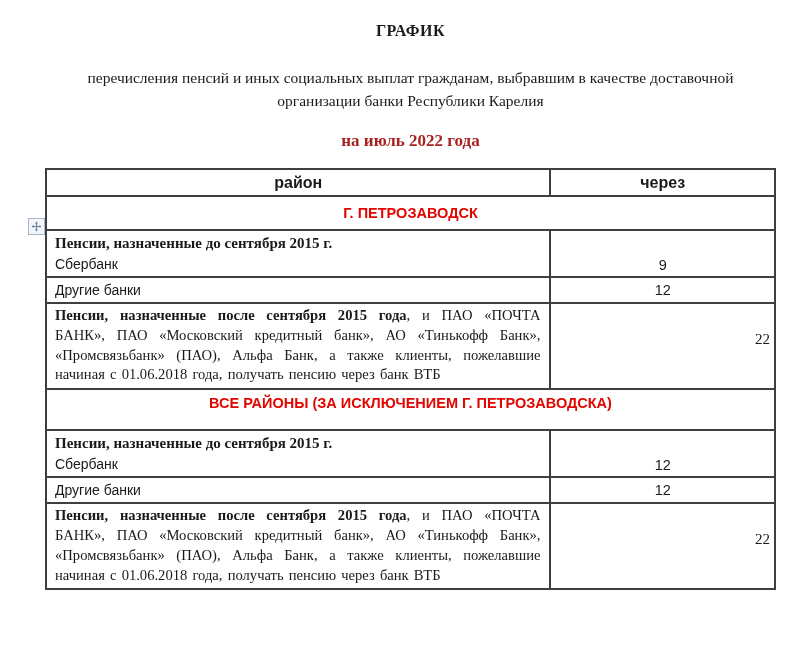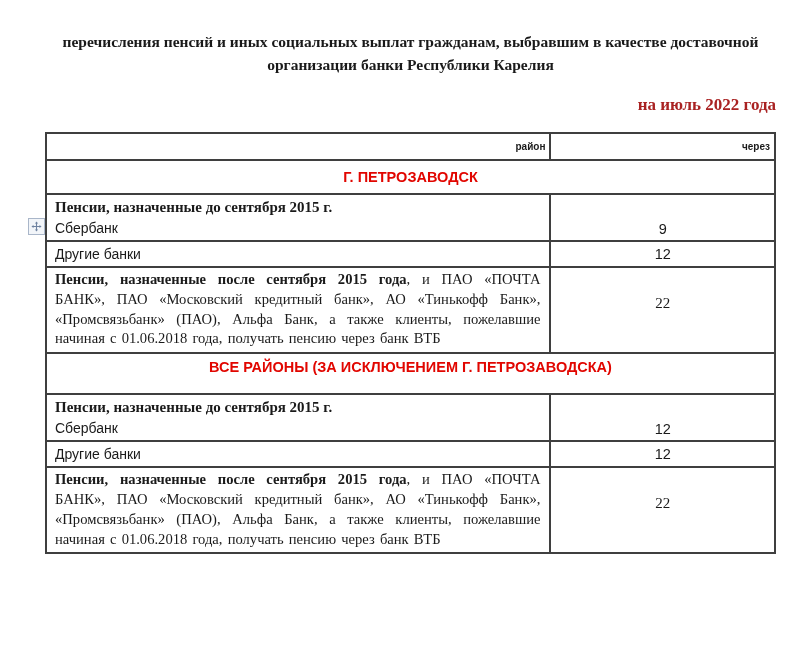--- a/index.html
+++ b/index.html
@@ -15,29 +15,29 @@
     padding: 12px 11px 0 45px; 
   }
   .doc-title {
     margin-top: 10px;
     text-align: center;
     font-size: 16px;
     font-weight: bold;
     letter-spacing: .5px;
   }
   .doc-subtitle {
-    margin-top: 18px;
+    margin-top: 26px;
     text-align: center;
     font-size: 15.5px;
-    font-weight: bold;
+    font-weight: normal;
     line-height: 23px;
   }
   .doc-period {
     margin-top: 19px;
-    text-align: right;
+    text-align: center;
     font-size: 17px;
     font-weight: bold;
     color: #a92222;
   }
   .doc-notice {
     margin-top: 19px;
     text-align: center;
     font-size: 15px;
     font-weight: bold;
     font-style: italic;
@@ -60,23 +60,23 @@
     table-layout: fixed;
   }
   .schedule col.c-region { width: 69.2%; }
   .schedule col.c-month  { width: 30.8%; }
   .schedule th, .schedule td {
     border: 2px solid #3f3f3f;
     vertical-align: middle;
   }
   .schedule th {
     font-family: "Liberation Sans", sans-serif;
-    font-size: 10px;
+    font-size: 16px;
     font-weight: bold;
-    text-align: right;
+    text-align: center;
     height: 27px;
     padding: 2px 4px;
   }
   .section-hdr {
     font-family: "Liberation Sans", sans-serif;
     font-size: 14.5px;
     font-weight: bold;
     color: #e10600;
     text-align: center;
     height: 34px;
@@ -110,27 +110,28 @@
     word-spacing: 1.5px;
   }
   .cell-par .par-bold { font-weight: bold; }
   .cell-value {
     text-align: center;
     font-family: "Liberation Sans", sans-serif;
     font-size: 14.5px;
     padding: 1px 4px;
   }
   .cell-value.v-bottom { vertical-align: bottom; padding-bottom: 3px; }
-  .cell-value.v-top    { vertical-align: top; padding-top: 27px; font-family: "Liberation Serif", serif; font-size: 15px; }
+  .cell-value.v-top    { vertical-align: top; padding-top: 27px; font-family: "Liberation Serif", serif; font-size: 15px; text-align: right; }
 </style>
 </head>
 <body>
 
 <div class="doc">
 
+  <div class="doc-title">ГРАФИК</div>
 
   <div class="doc-subtitle">перечисления пенсий и иных социальных выплат гражданам, выбравшим в качестве доставочной организации банки Республики Карелия</div>
 
   <div class="doc-period">на июль 2022 года</div>
 
 
   <table class="schedule">
     <colgroup>
         <col class="c-region">
         <col class="c-month">

